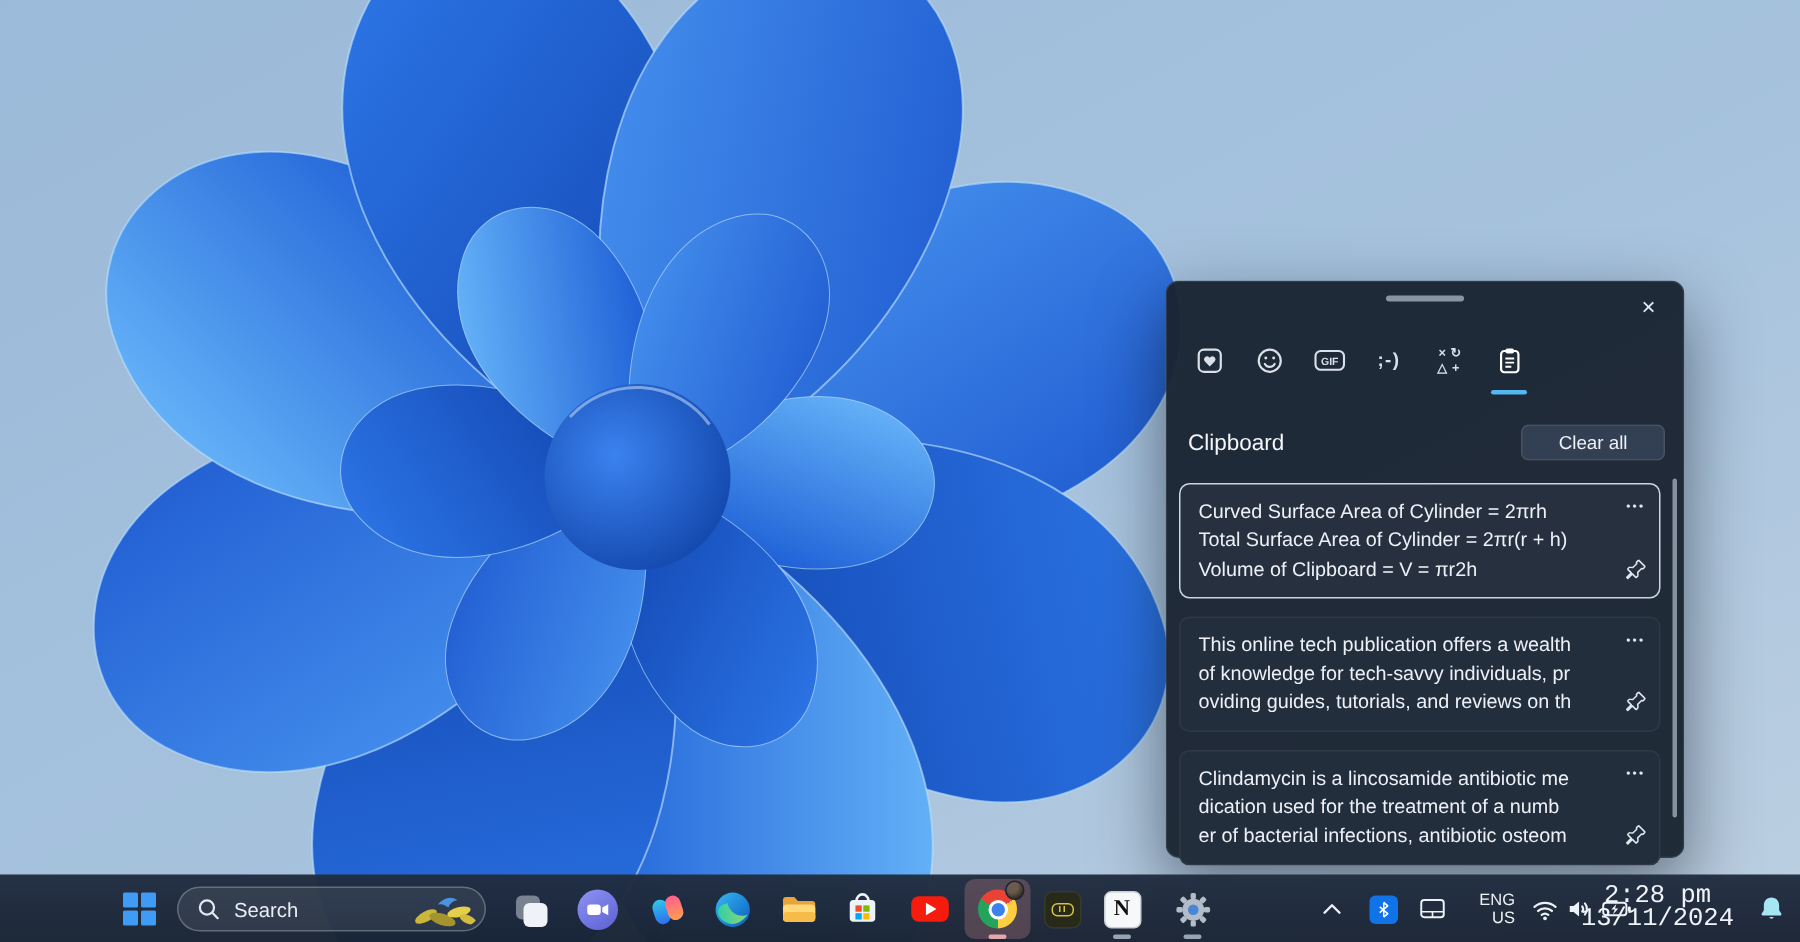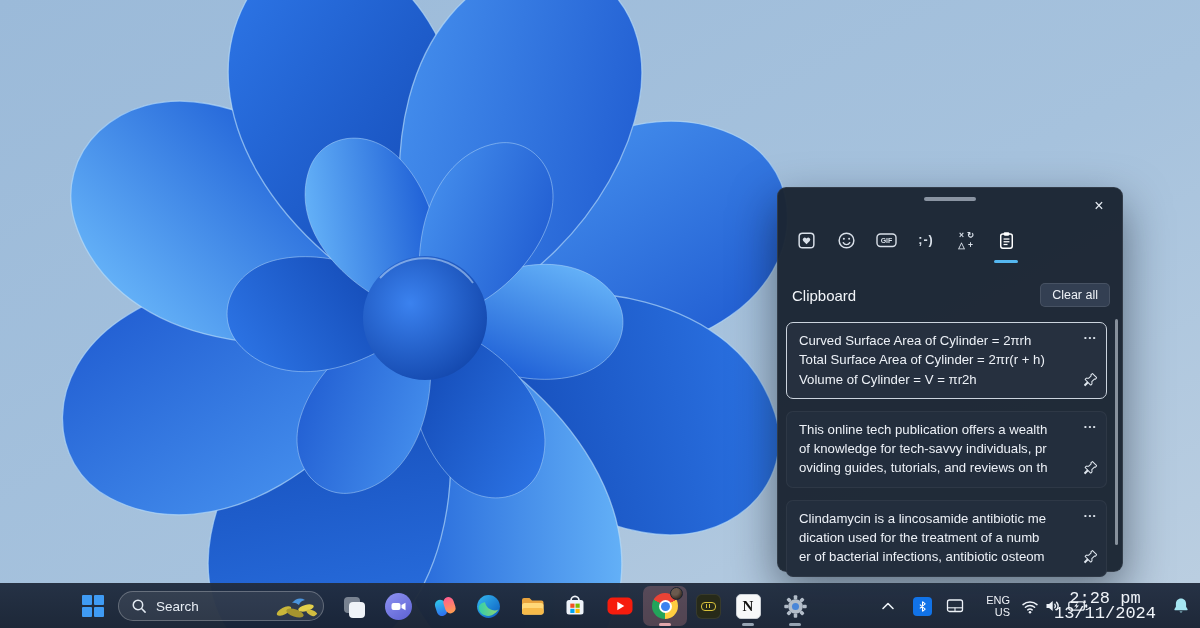--- a/index.html
+++ b/index.html
@@ -23,21 +23,21 @@
     color:#d9e0e9; cursor:pointer; }
   .tab.active { color:#ffffff; }
   .kaomoji-label { font-size:12.5px; font-weight:bold; letter-spacing:1px; }
   .symbols-grid { display:grid; grid-template-columns:9px 9px; grid-auto-rows:10px;
     font-size:8.5px; line-height:10px; text-align:center; font-weight:bold; }
   .tab-underline { position:absolute; top:72px; left:216px; width:24px; height:3px;
     border-radius:2px; background:#55b7f0; }
   .panel-header { position:absolute; top:94px; left:14px; right:12px; height:26px;
     display:flex; align-items:center; justify-content:space-between; }
   .panel-title { font-size:15px; font-weight:500; color:#f2f5f9; }
-  .clear-all { font-size:12.5px; padding:4px 11px; background:#333f52;
+  .clear-all { font-size:12.5px; padding:4px 24px; background:#333f52;
     border:1px solid rgba(255,255,255,0.10); border-radius:5px; color:#eef2f7; cursor:pointer; }
   .items { position:absolute; top:134px; left:8px; right:15px; display:flex;
     flex-direction:column; gap:12px; }
   .card { position:relative; background:#232e3d; border:1px solid rgba(255,255,255,0.05);
     border-radius:7px; padding:8px 36px 9px 12px; font-size:13.2px; line-height:19.3px;
     color:#edf1f7; cursor:pointer; }
   .card.selected { border:1.5px solid #ccd4de; background:#26303f; }
   .card .line { white-space:nowrap; overflow:hidden; }
   .card .more { position:absolute; top:5px; right:9px; font-size:8px; letter-spacing:1.5px;
     color:#dfe6ee; cursor:pointer; }
@@ -192,21 +192,21 @@
 
     <div class="panel-header">
       <span class="panel-title">Clipboard</span>
       <button class="clear-all">Clear all</button>
     </div>
 
     <div class="items">
       <div class="card selected">
         <div class="line">Curved Surface Area of Cylinder = 2πrh</div>
         <div class="line">Total Surface Area of Cylinder = 2πr(r + h)</div>
-        <div class="line">Volume of Cylinder = V = πr2h</div>
+        <div class="line">Volume of Clipboard = V = πr2h</div>
         <span class="more">•••</span>
         <span class="pin">
           <svg width="15" height="15" viewBox="0 0 16 16">
               <path d="M10.2 1.7l4.1 4.1c.2.2.2.55 0 .75l-1 1c-.16.16-.4.21-.6.13l-.55-.2-2.75 2.75.2 2c.03.24-.06.47-.23.64l-.75.75c-.2.2-.55.2-.75 0l-2.3-2.3-3.2 3.2-.75-.75 3.2-3.2-2.3-2.3c-.2-.2-.2-.55 0-.75l.75-.75c.17-.17.4-.26.64-.23l2 .2L8.7 4.05l-.2-.55c-.08-.2-.03-.44.13-.6l1-1c.2-.2.55-.2.75 0z" fill="none" stroke="#dfe6ee" stroke-width="1.1" stroke-linejoin="round"></path>
             </svg>
         </span>
       </div>
       <div class="card">
         <div class="line">This online tech publication offers a wealth</div>
         <div class="line">of knowledge for tech-savvy individuals, pr</div>

